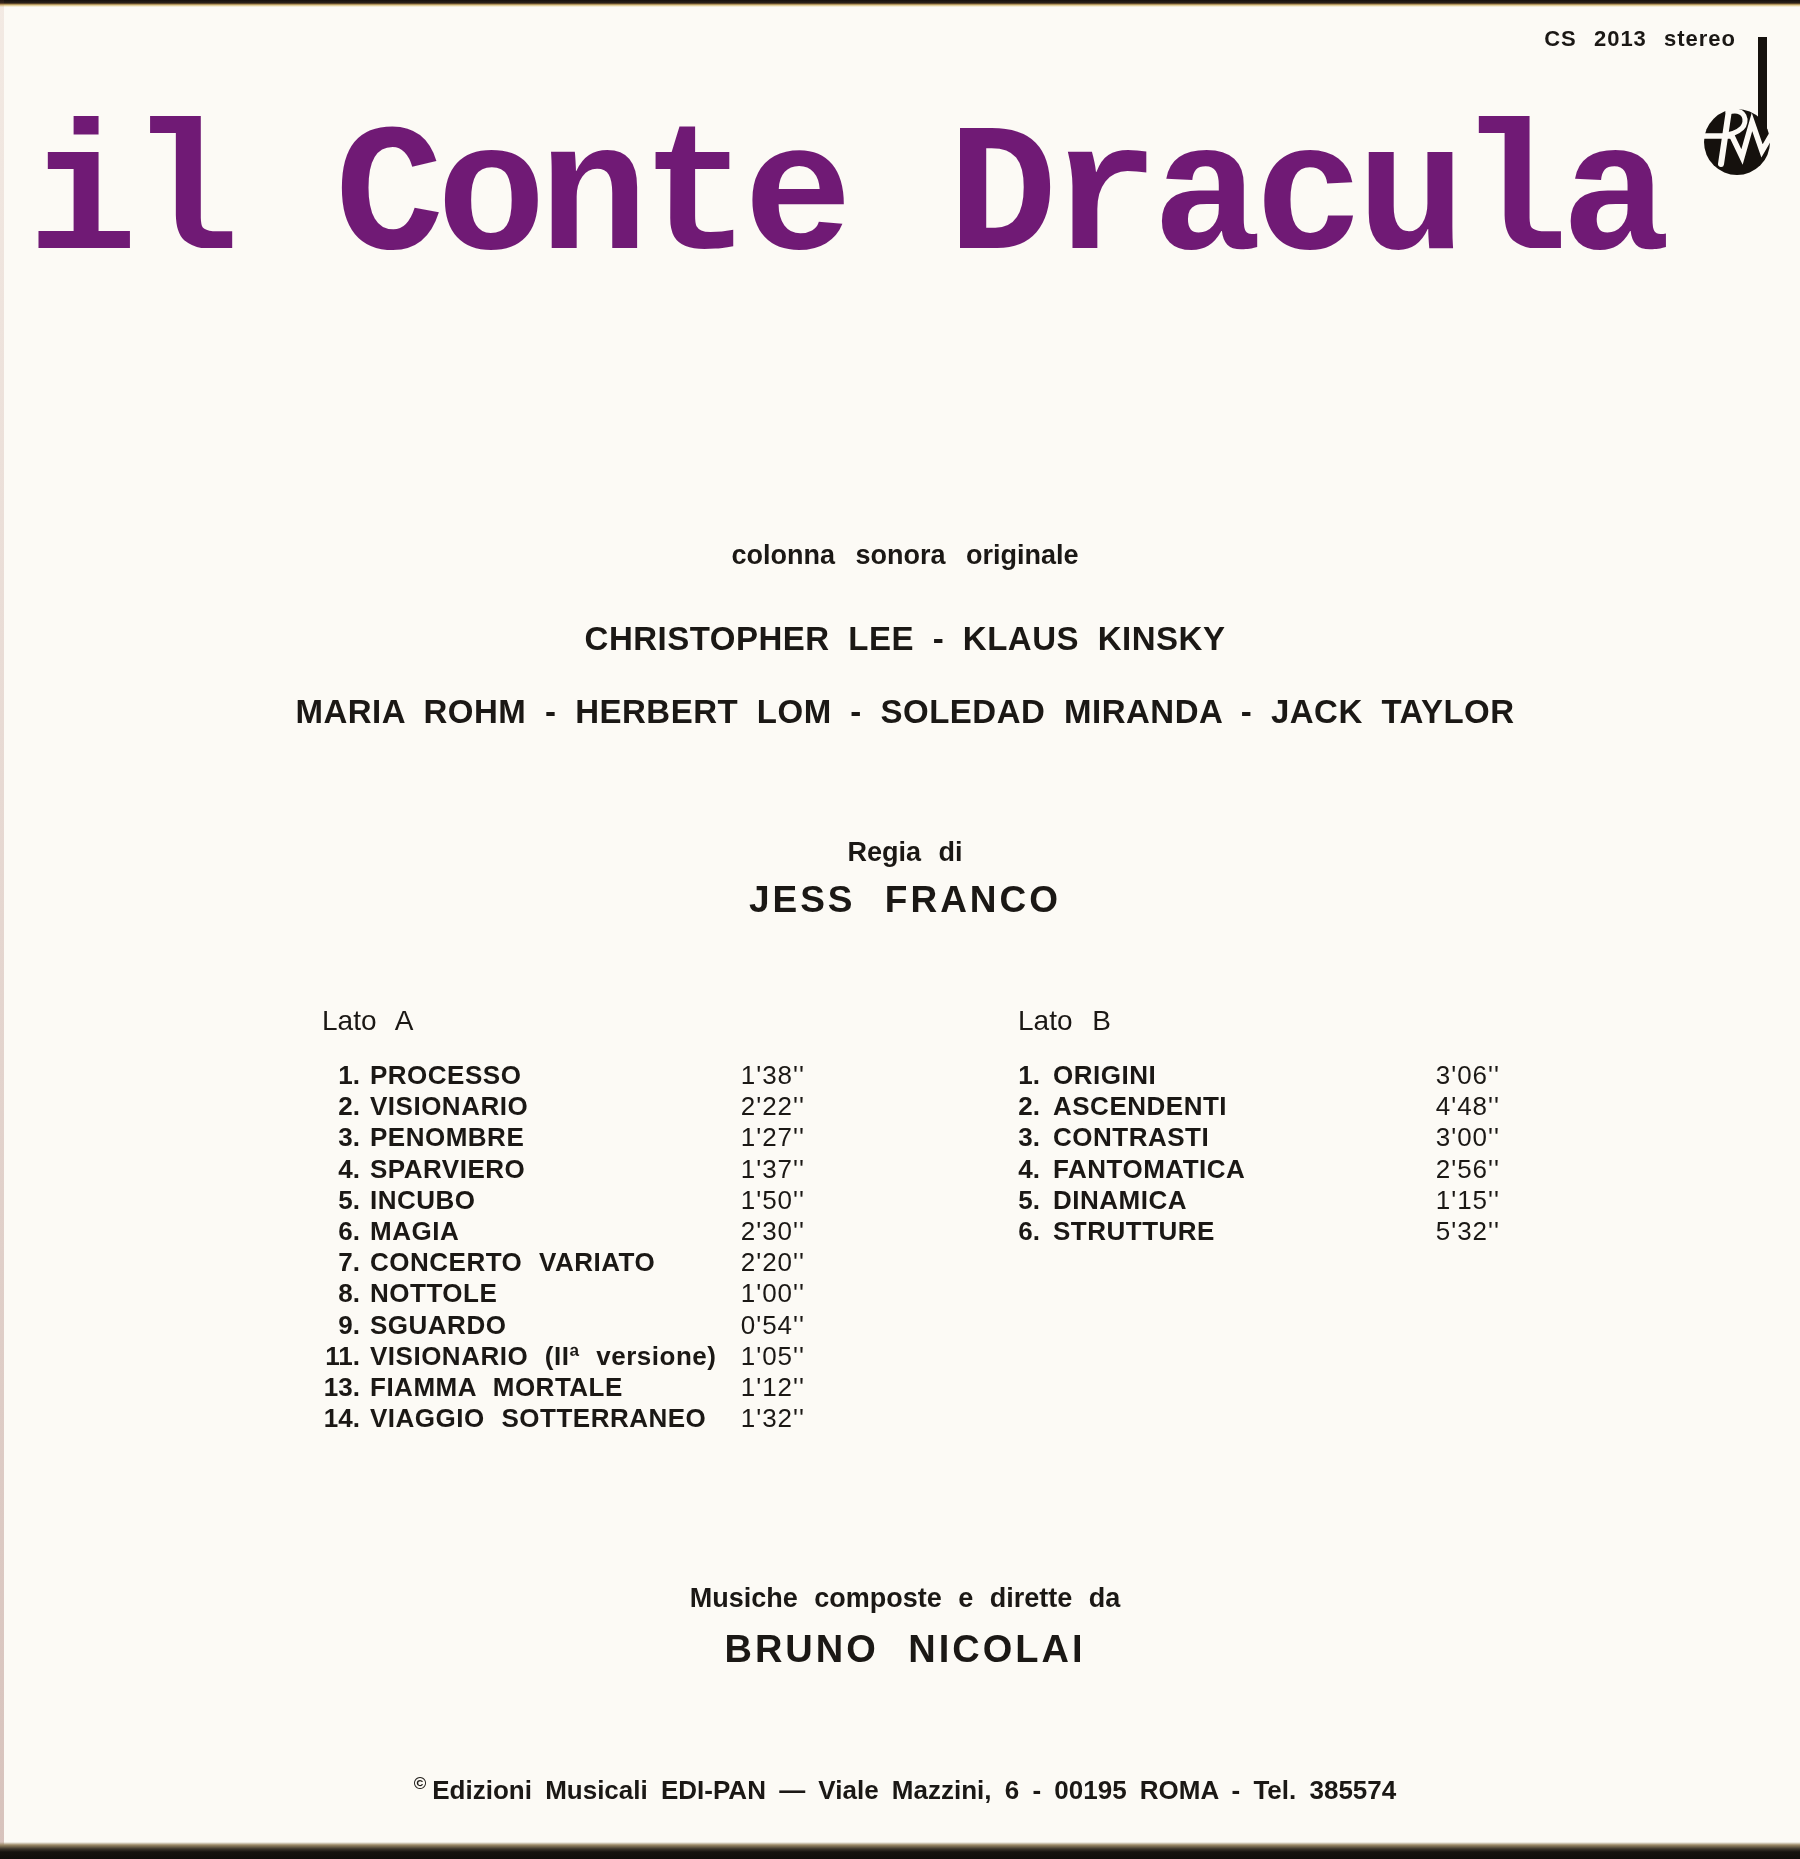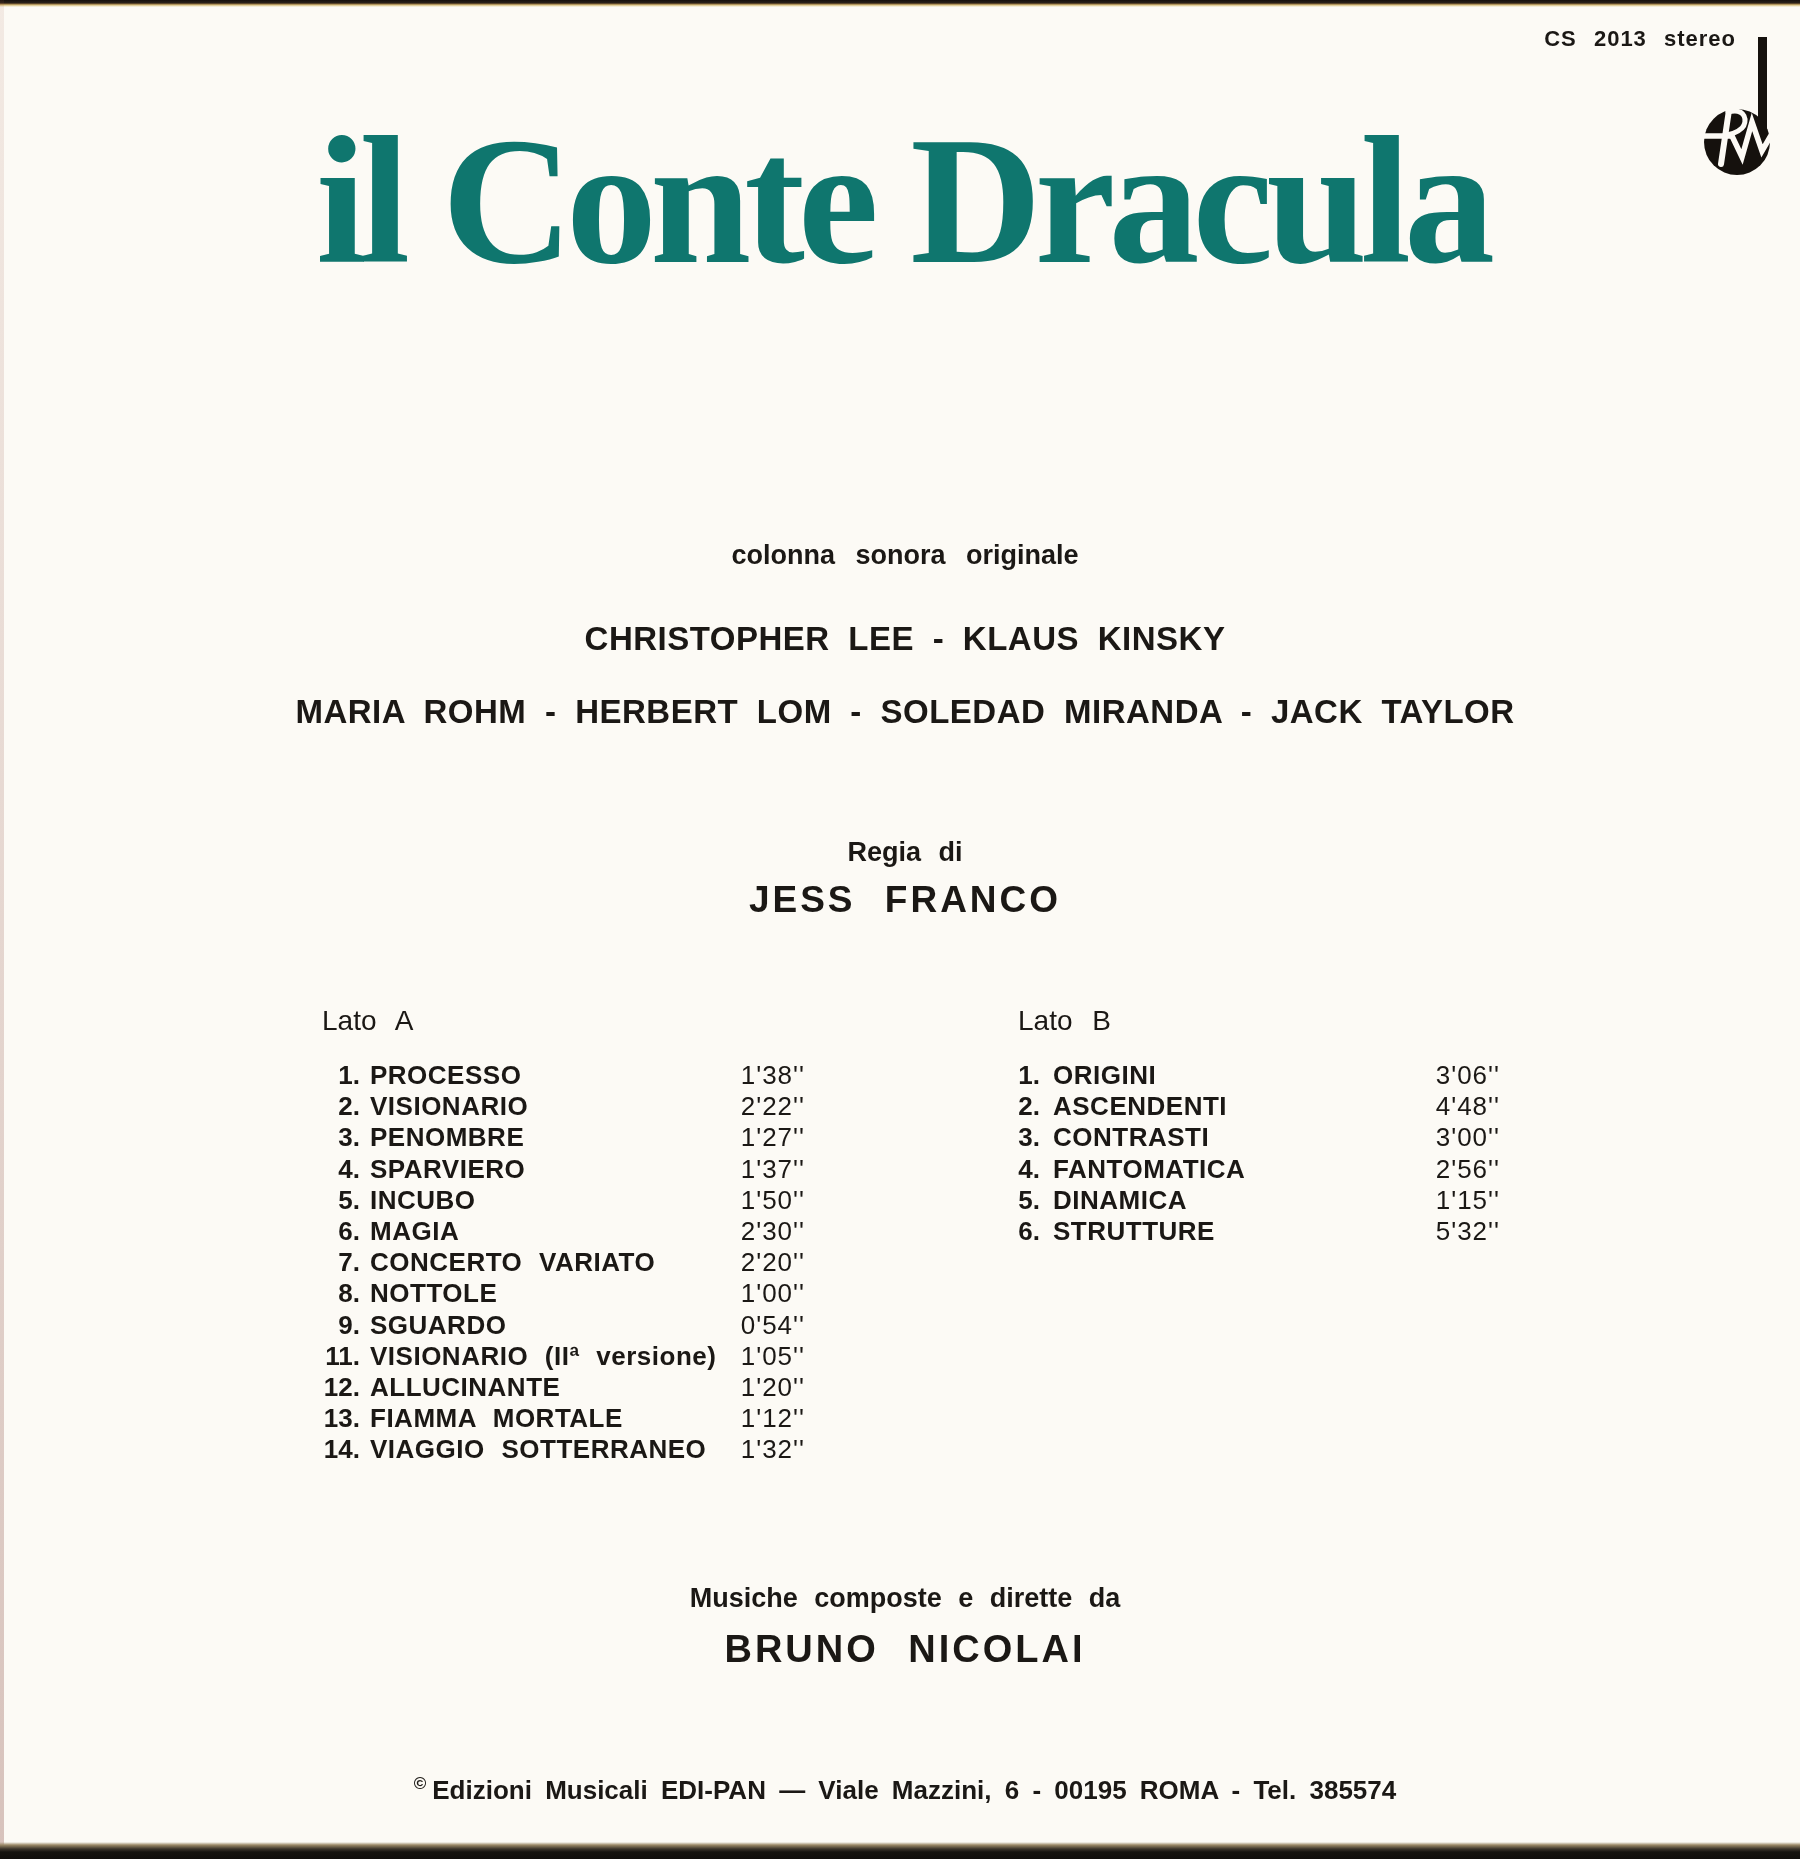--- a/index.html
+++ b/index.html
@@ -26,25 +26,25 @@
   }
   
   .catalog{
     position:absolute;top:26px;right:64px;
     font-size:22px;font-weight:bold;letter-spacing:1px;word-spacing:10px;
   }
   .logo{position:absolute;top:30px;left:1682px;width:100px;height:150px;}
   
   .title{
     position:absolute;top:96px;left:28px;width:1460px;
-    text-align:right;
-    font-family:Liberation Serif, serif;
+    text-align:left;
+    font-family:Liberation Mono, monospace;
     font-weight:bold;
     font-size:182px;letter-spacing:-7px;
-    color:#0f766e;
+    color:#701a75;
     white-space:nowrap;
   }
   
   .centered{position:absolute;left:0;width:1810px;text-align:center;white-space:nowrap;}
   .subtitle{top:540px;font-size:27px;font-weight:bold;word-spacing:13px;}
   .cast-line1{top:620px;font-size:33px;font-weight:bold;letter-spacing:.5px;word-spacing:9px;}
   .cast-line2{top:693px;font-size:33px;font-weight:bold;letter-spacing:.5px;word-spacing:9px;}
   .regia-label{top:837px;font-size:27px;font-weight:bold;word-spacing:10px;}
   .director{top:879px;font-size:37px;font-weight:bold;letter-spacing:3px;word-spacing:16px;}
   .composer-label{top:1583px;font-size:27px;font-weight:bold;word-spacing:9px;}
@@ -148,25 +148,20 @@
           <span class="track-num">9.</span>
           <span class="track-title">SGUARDO</span>
           <span class="track-duration">0'54''</span>
         </div>
         <div class="track-row">
           <span class="track-num">11.</span>
           <span class="track-title">VISIONARIO (IIª versione)</span>
           <span class="track-duration">1'05''</span>
         </div>
         <div class="track-row">
-          <span class="track-num">12.</span>
-          <span class="track-title">ALLUCINANTE</span>
-          <span class="track-duration">1'20''</span>
-        </div>
-        <div class="track-row">
           <span class="track-num">13.</span>
           <span class="track-title">FIAMMA MORTALE</span>
           <span class="track-duration">1'12''</span>
         </div>
         <div class="track-row">
           <span class="track-num">14.</span>
           <span class="track-title">VIAGGIO SOTTERRANEO</span>
           <span class="track-duration">1'32''</span>
         </div>
       </div>

